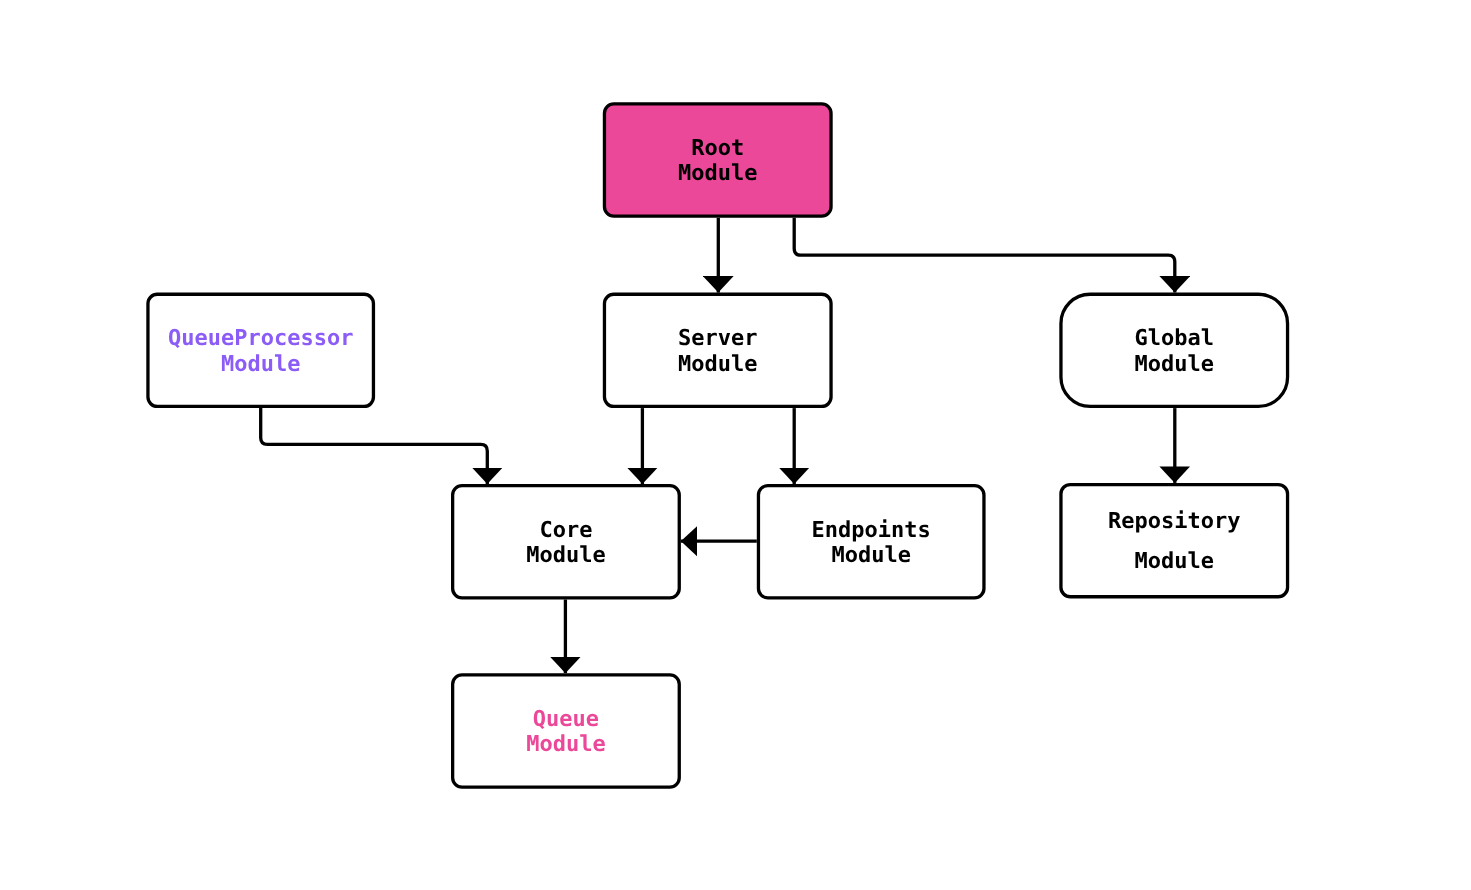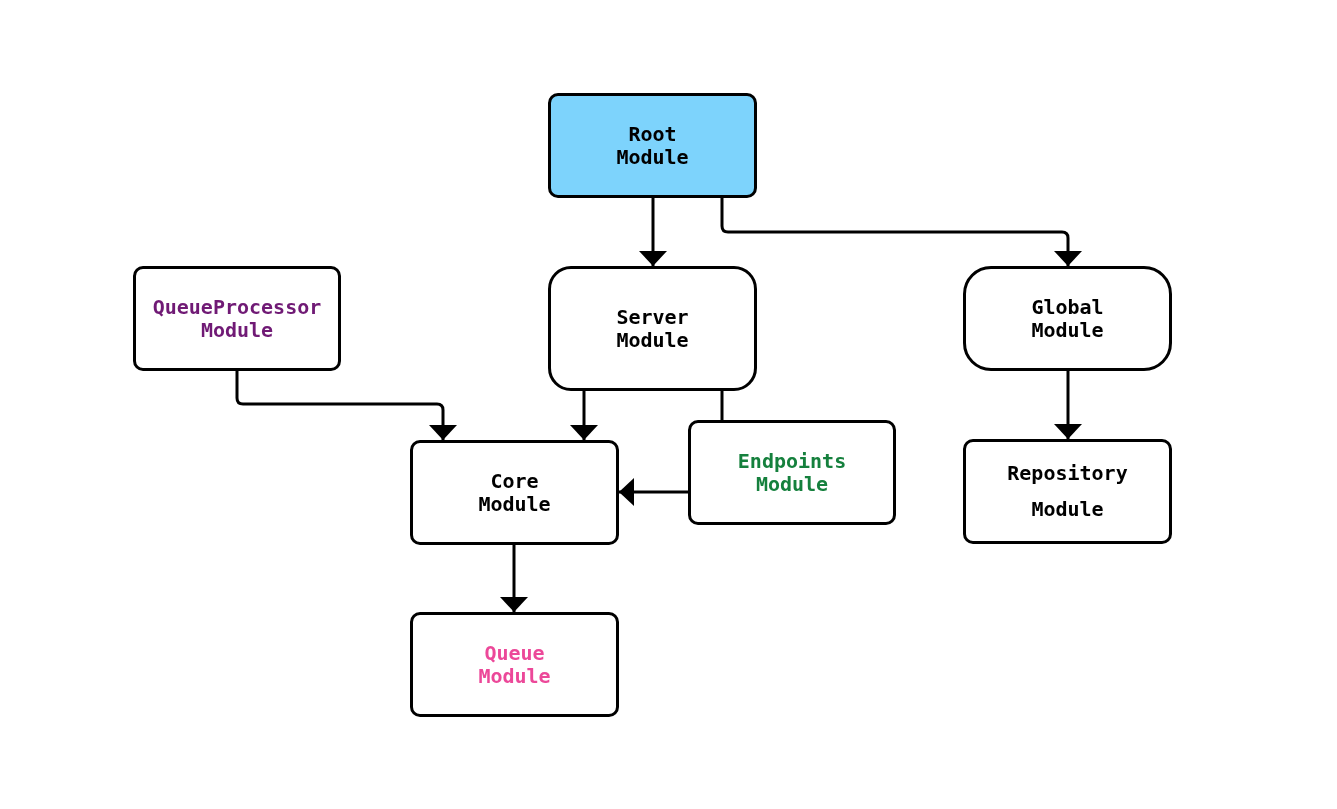--- a/index.html
+++ b/index.html
@@ -59,41 +59,41 @@
         <path d="M722,198 L722,226 Q722,232 728,232 L1062,232 Q1068,232 1068,238 L1068,266" class="edge-path" stroke="#000000" marker-end="url(#arrowhead)"></path>
         <path d="M237,371 L237,398 Q237,404 243,404 L437,404 Q443,404 443,410 L443,440" class="edge-path" stroke="#000000" marker-end="url(#arrowhead)"></path>
         <path d="M584,371 L584,440" class="edge-path" stroke="#000000" marker-end="url(#arrowhead)"></path>
         <path d="M722,371 L722,440" class="edge-path" stroke="#000000" marker-end="url(#arrowhead)"></path>
         <path d="M688,492 L619,492" class="edge-path" stroke="#000000" marker-end="url(#arrowhead)"></path>
         <path d="M1068,371 L1068,439" class="edge-path" stroke="#000000" marker-end="url(#arrowhead)"></path>
         <path d="M514,545 L514,612" class="edge-path" stroke="#000000" marker-end="url(#arrowhead)"></path>
       </g>
   </svg>
 
-<div class="node" style="left: 548px; top: 93px; width: 209px; height: 105px; border-color: rgb(0, 0, 0); background: #7dd3fc; color: rgb(0, 0, 0);">
+<div class="node" style="left: 548px; top: 93px; width: 209px; height: 105px; border-color: rgb(0, 0, 0); background: #ec4899; color: rgb(0, 0, 0);">
       <div>Root</div>
       <div>Module</div>
     </div>
-    <div class="node" style="left: 133px; top: 266px; width: 208px; height: 105px; border-color: rgb(0, 0, 0); background: rgb(255, 255, 255); color: #701a75;">
+    <div class="node" style="left: 133px; top: 266px; width: 208px; height: 105px; border-color: rgb(0, 0, 0); background: rgb(255, 255, 255); color: #8b5cf6;">
       <div>QueueProcessor</div>
       <div>Module</div>
     </div>
-    <div class="node" style="left: 548px; top: 266px; width: 209px; height: 125px; border-color: rgb(0, 0, 0); background: rgb(255, 255, 255); color: rgb(0, 0, 0); border-radius: 23px;">
+    <div class="node" style="left: 548px; top: 266px; width: 209px; height: 105px; border-color: rgb(0, 0, 0); background: rgb(255, 255, 255); color: rgb(0, 0, 0);">
       <div>Server</div>
       <div>Module</div>
     </div>
     <div class="node" style="left: 963px; top: 266px; width: 209px; height: 105px; border-color: rgb(0, 0, 0); background: rgb(255, 255, 255); color: rgb(0, 0, 0); border-radius: 28px;">
       <div>Global</div>
       <div>Module</div>
     </div>
     <div class="node" style="left: 410px; top: 440px; width: 209px; height: 105px; border-color: rgb(0, 0, 0); background: rgb(255, 255, 255); color: rgb(0, 0, 0);">
       <div>Core</div>
       <div>Module</div>
     </div>
-    <div class="node" style="left: 688px; top: 420px; width: 208px; height: 105px; border-color: rgb(0, 0, 0); background: rgb(255, 255, 255); color: #15803d;">
+    <div class="node" style="left: 688px; top: 440px; width: 208px; height: 105px; border-color: rgb(0, 0, 0); background: rgb(255, 255, 255); color: #000000;">
       <div>Endpoints</div>
       <div>Module</div>
     </div>
     <div class="node" style="left: 963px; top: 439px; width: 209px; height: 105px; border-color: rgb(0, 0, 0); background: rgb(255, 255, 255); color: rgb(0, 0, 0); gap: 13px;">
       <div>Repository</div>
       <div>Module</div>
     </div>
     <div class="node" style="left: 410px; top: 612px; width: 209px; height: 105px; border-color: rgb(0, 0, 0); background: rgb(255, 255, 255); color: #ec4899;">
       <div>Queue</div>
       <div>Module</div>

